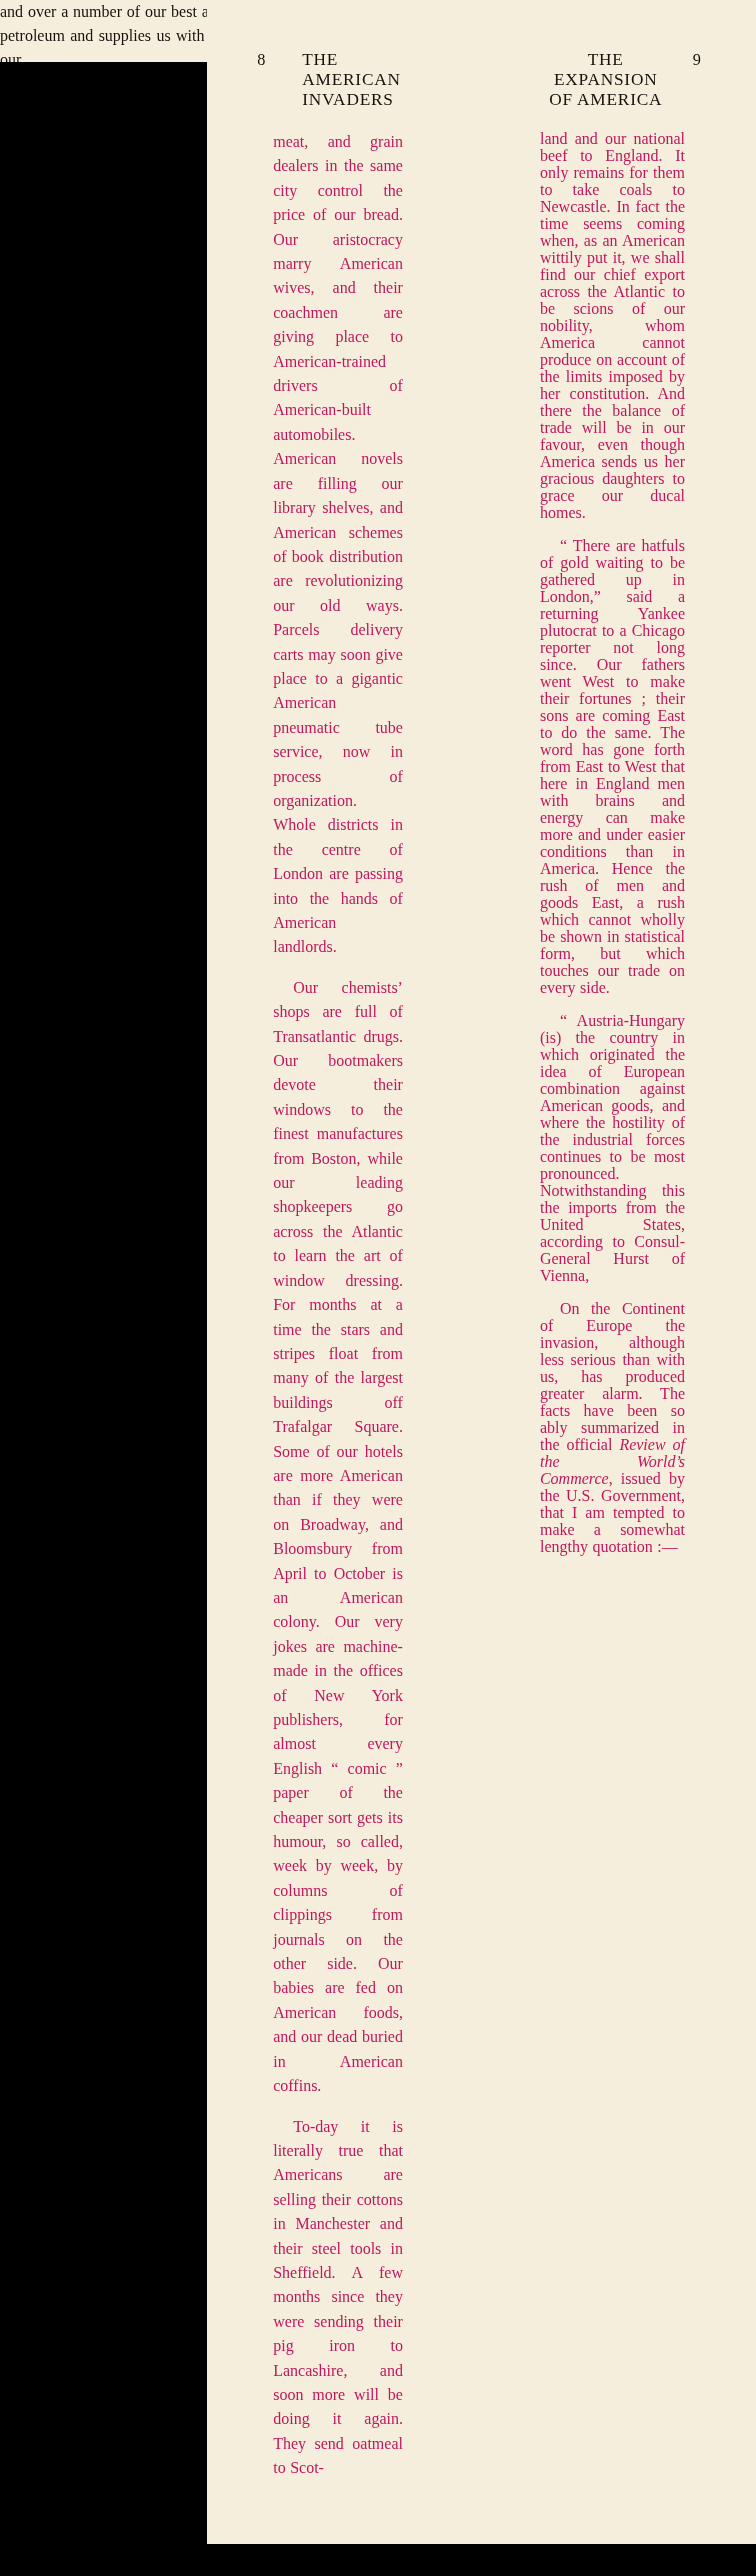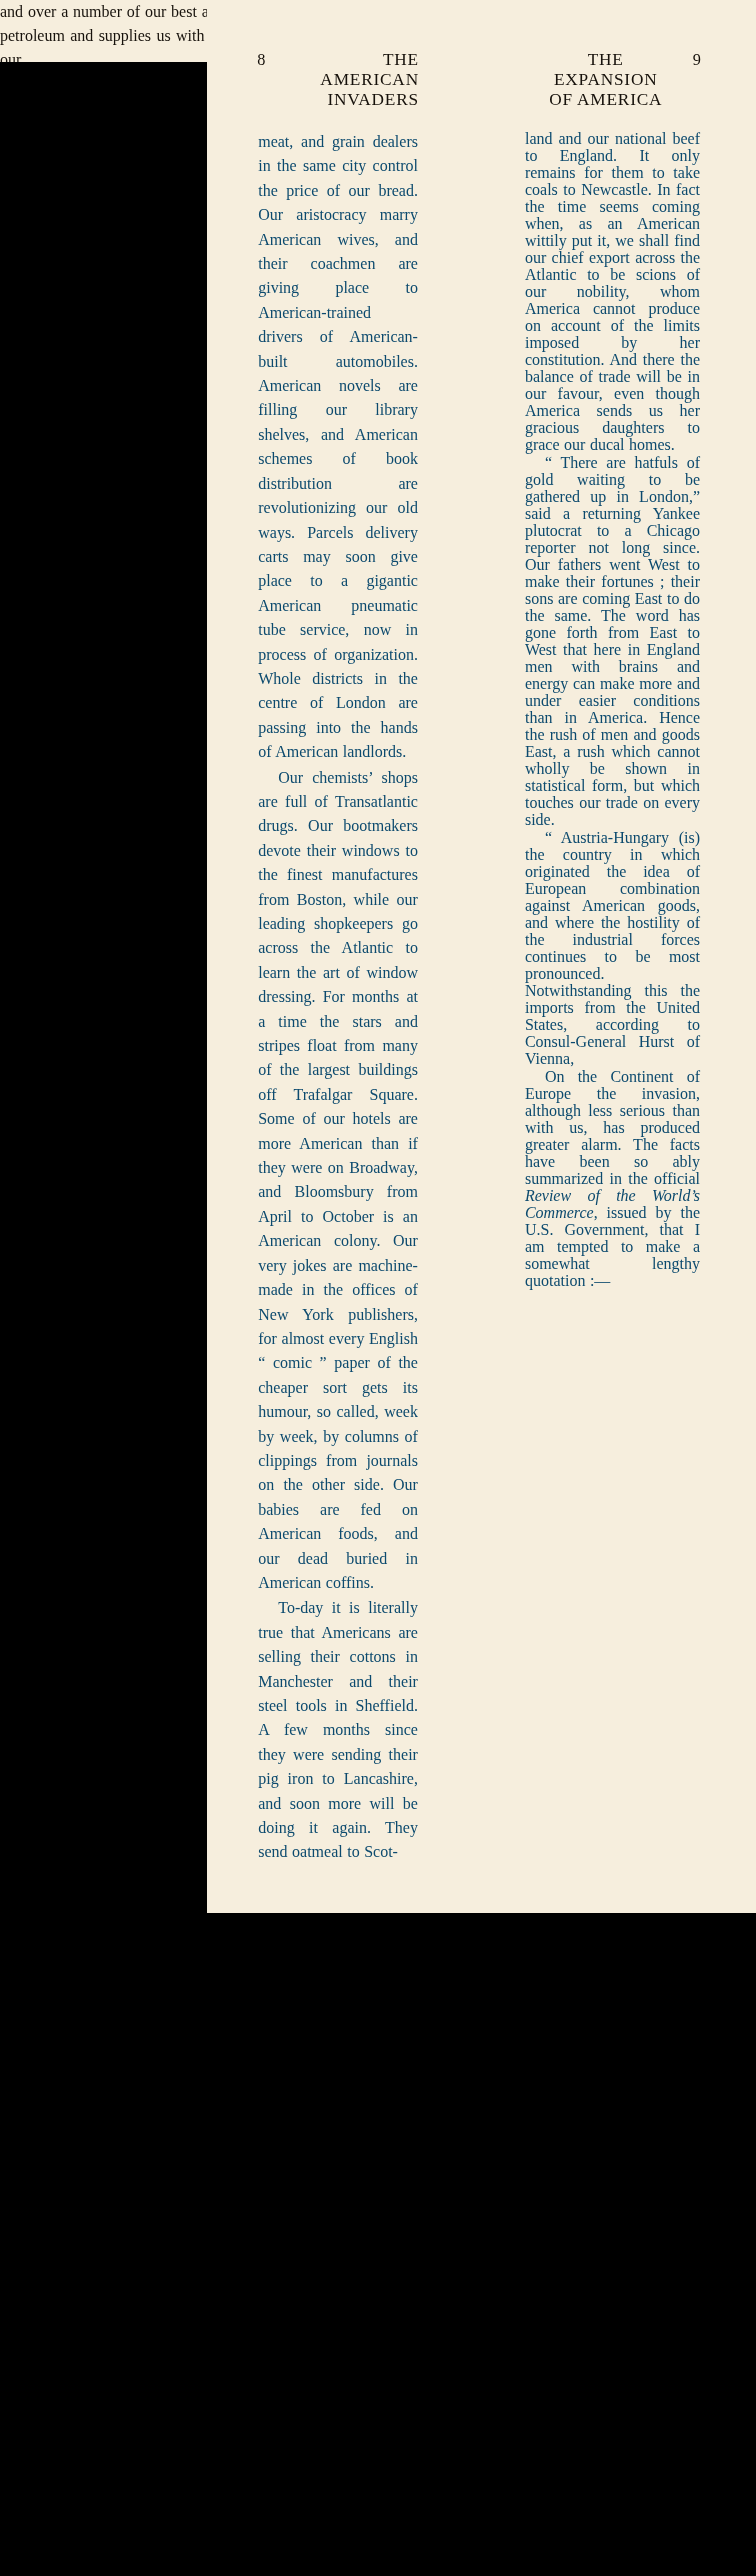--- a/index.html
+++ b/index.html
@@ -64,41 +64,41 @@
     color: #16110b;
   }
   .runhead.left .folio {
     width: 45px;
     text-align: left;
     font-size: 16.3px;
     letter-spacing: 0;
   }
   .runhead.left .title {
     flex: 1;
-    text-align: right;
+    text-align: left;
   }
   .runhead.right {
   }
   .runhead.right .title {
     flex: 1;
     text-align: center;
     padding-left: 18px;
   }
   .runhead.right .folio {
     width: 31.5px;
     text-align: right;
     font-size: 16.3px;
     letter-spacing: 0;
   }
   
   .body-text p {
-    margin: 1px;
+    margin: 16px;
     font-size: 16px;
     line-height: 24.4px;
-    color: #0c4a6e;
+    color: #be185d;
     text-align: justify;
     text-justify: inter-word;
     word-spacing: 0.5px;
     -webkit-hyphens: none;
     hyphens: none;
   }
   .body-text p.indent {
     text-indent: 20px;
   }
   .body-text p.cont {

